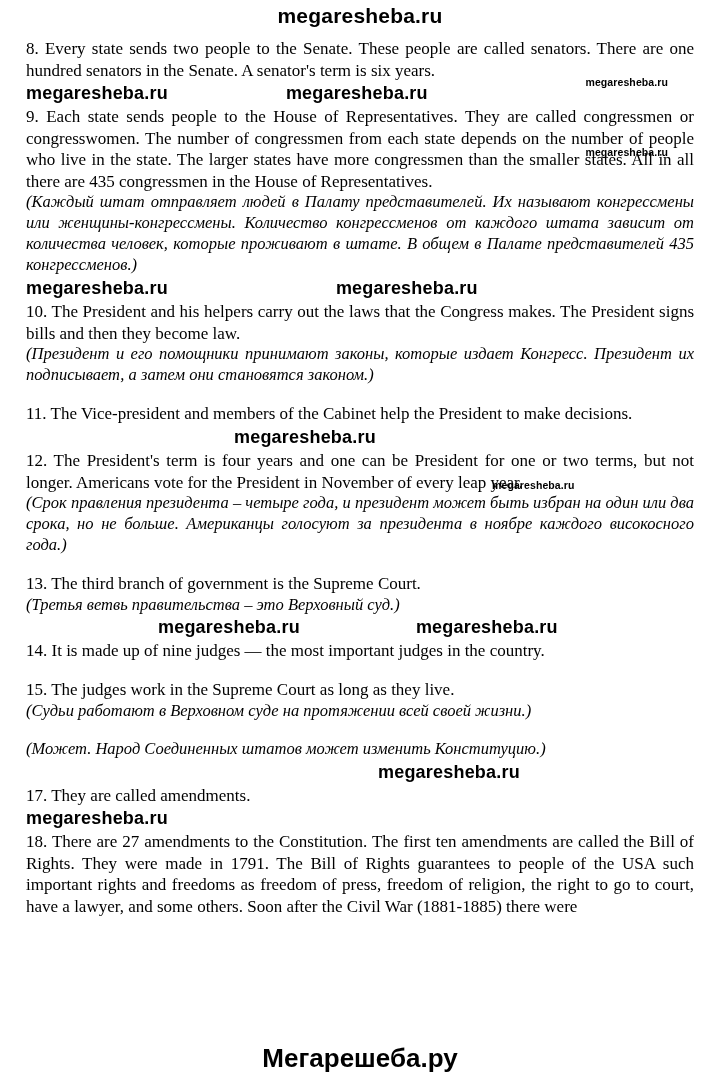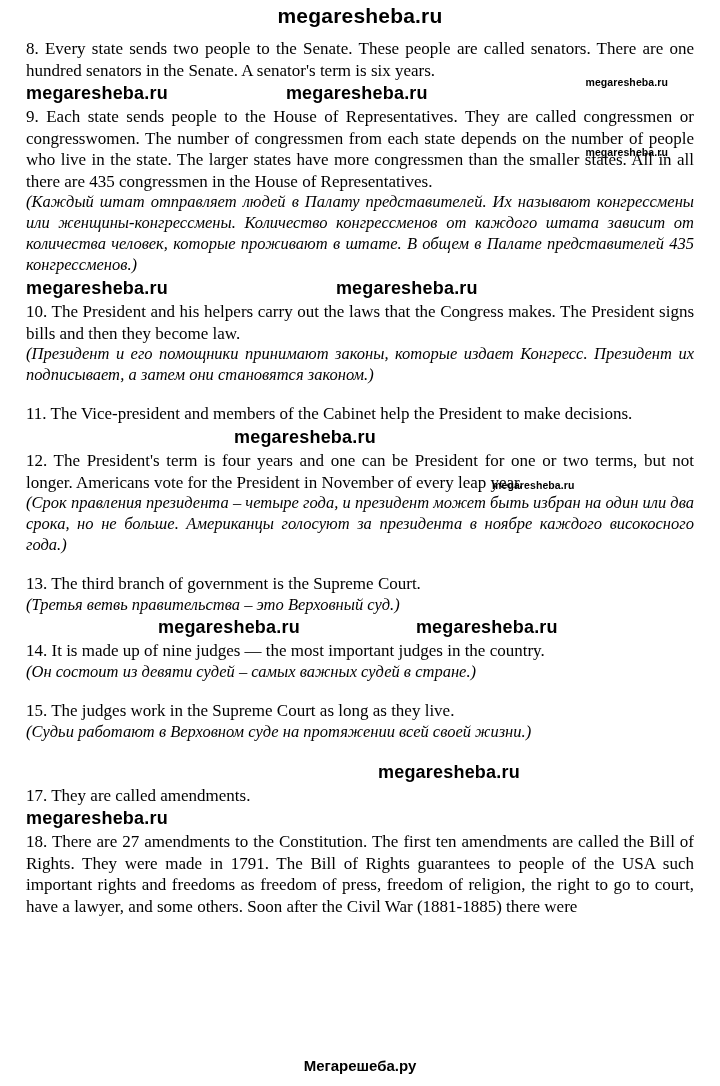--- a/index.html
+++ b/index.html
@@ -57,21 +57,21 @@
     letter-spacing: 0.1px;
   }
   .footer {
     position: absolute;
     bottom: 12px;
     left: 0;
     width: 100%;
     text-align: center;
     font-family: "Liberation Sans", sans-serif;
     font-weight: bold;
-    font-size: 15px;
+    font-size: 26px;
     margin-top: 40px;
   }
 </style>
 </head>
 <body>
 
 <div class="page">
 
   <span class="wm-small" style="top:76px; right:52px;">megaresheba.ru</span>
   <span class="wm-small" style="top:146px; right:52px;">megaresheba.ru</span>
@@ -112,29 +112,29 @@
 
   <p class="en">13. The third branch of government is the Supreme Court.</p>
   <p class="ru">(Третья ветвь правительства – это Верховный суд.)</p>
 
   <div class="wm-row">
     <span class="wm" style="margin-left:132px;">megaresheba.ru</span>
     <span class="wm" style="margin-left:116px;">megaresheba.ru</span>
   </div>
 
   <p class="en">14. It is made up of nine judges — the most important judges in the country.</p>
-  <p class="ru">(Он состоит из девяти судей – самых важных судей в стране.)</p>
 
   <div class="gap"></div>
 
   <p class="en">15. The judges work in the Supreme Court as long as they live.</p>
   <p class="ru">(Судьи работают в Верховном суде на протяжении всей своей жизни.)</p>
 
   <div class="gap"></div>
 
+  <p class="ru">(Может. Народ Соединенных штатов может изменить Конституцию.)</p>
 
   <div class="wm-row">
     <span class="wm" style="margin-left:352px;">megaresheba.ru</span>
   </div>
 
   <p class="en">17. They are called amendments.</p>
 
   <div class="wm-row">
     <span class="wm">megaresheba.ru</span>
   </div>

